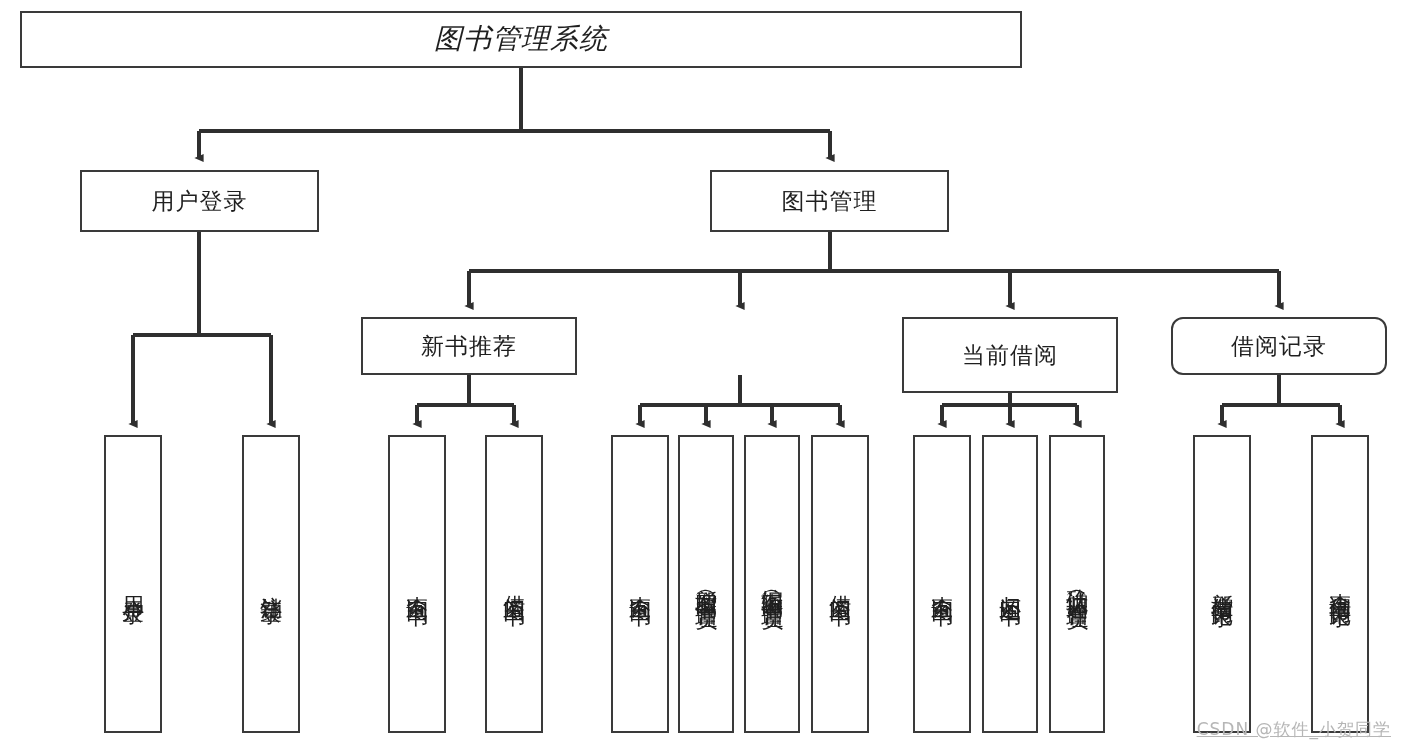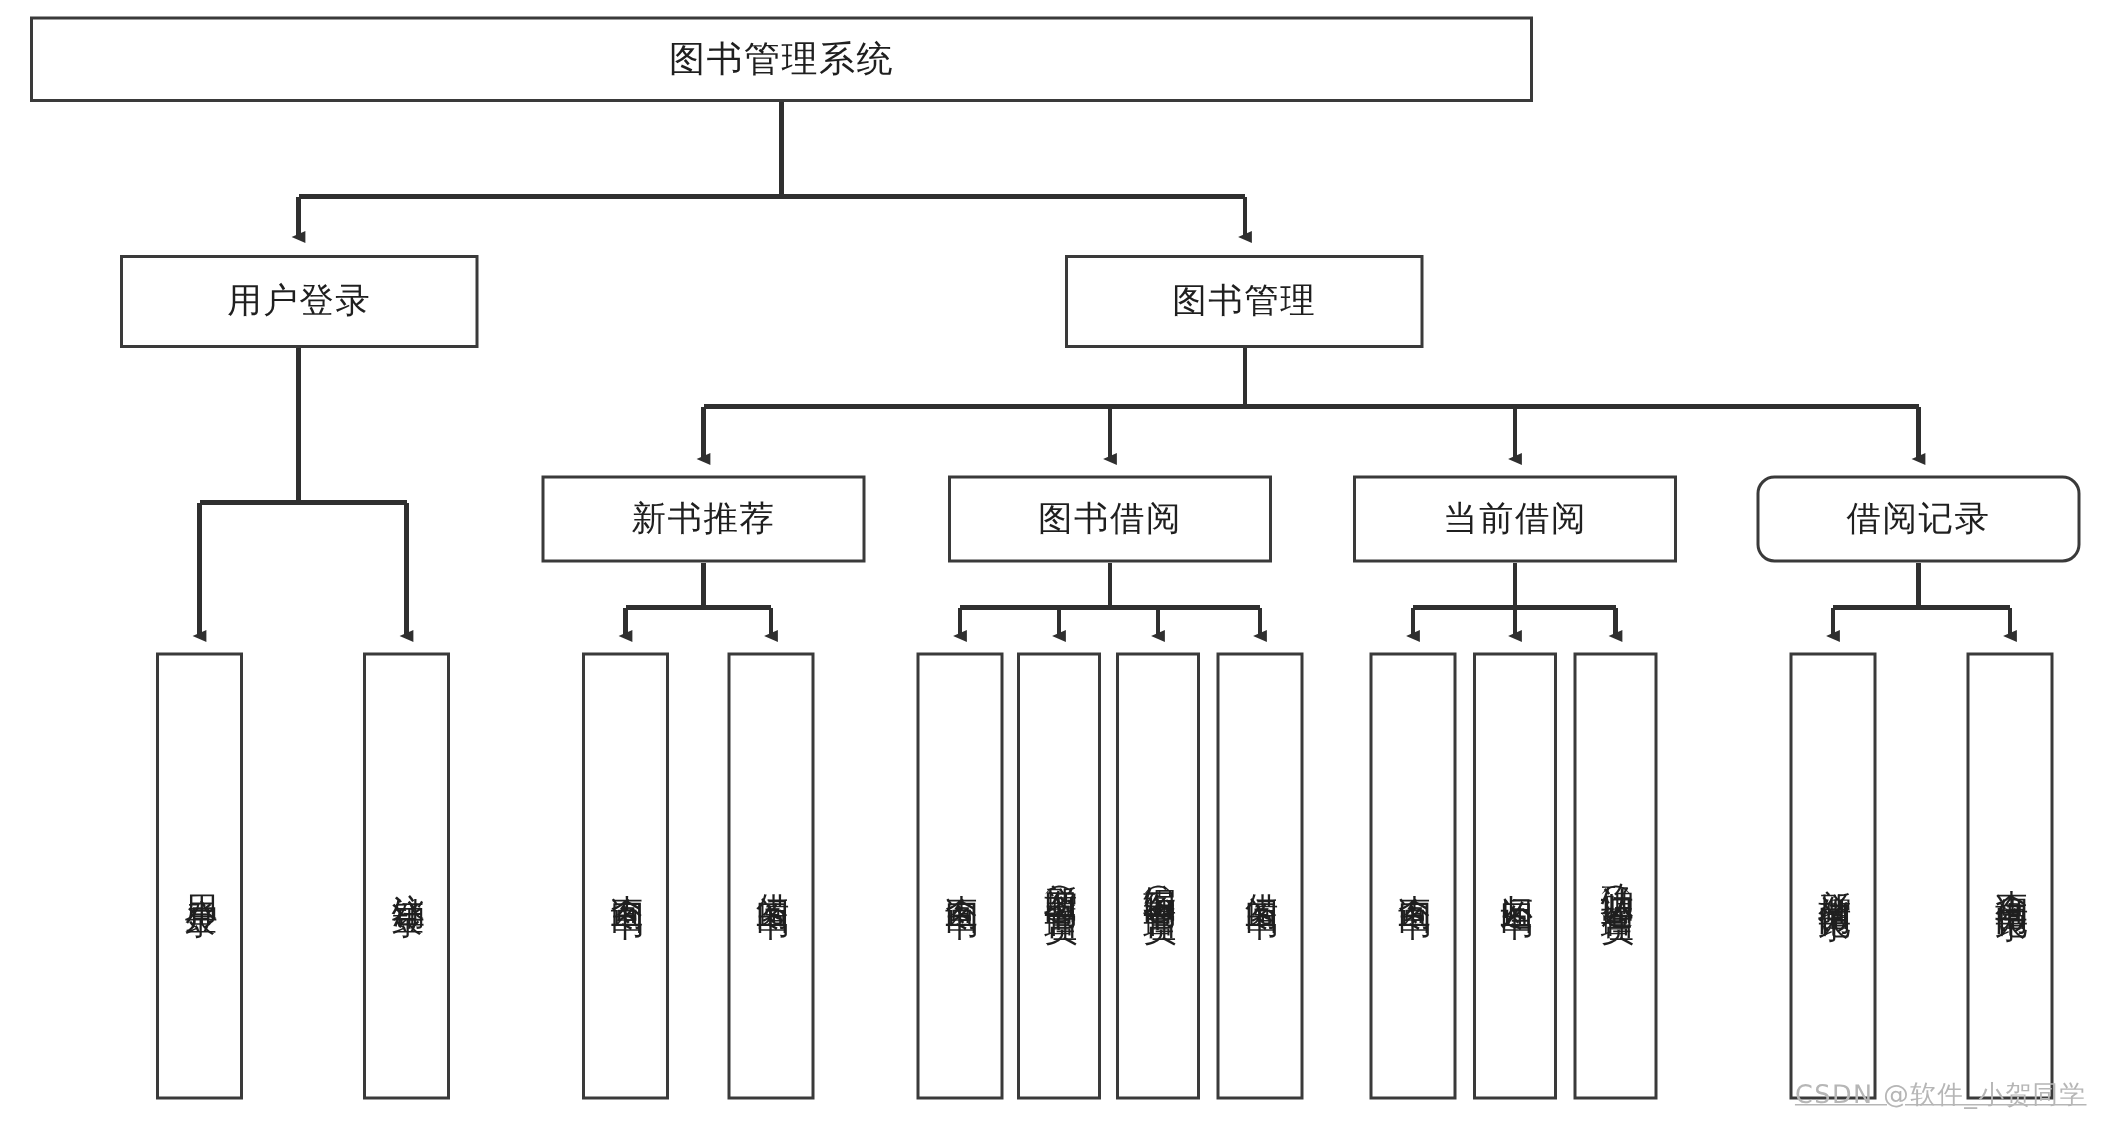--- a/index.html
+++ b/index.html
@@ -52,21 +52,22 @@
   .node.vertical .label {
     writing-mode: vertical-rl;
     text-orientation: upright;
     font-size: 22px;
     line-height: 1.2;
     letter-spacing: 3px;
     white-space: nowrap;
     max-height: 100%;
   }
   #root-node .label {
-    font-size: 24px;
+    font-size: 28px;
+    font-style: italic;
   }
   #watermark {
     position: absolute;
     right: 14px;
     bottom: 6px;
     font-size: 17px;
     color: #b6b6b6;
     letter-spacing: 1px;
     z-index: 5;
     white-space: nowrap;
@@ -136,24 +137,21 @@
   <div class="node" style="left:80px; top:170px; width:239px; height:62px;">
     <span class="label">用户登录</span>
   </div>
   <div class="node" style="left:361px; top:317px; width:216px; height:58px;">
     <span class="label">新书推荐</span>
   </div>
 
   <div class="node" style="left:710px; top:170px; width:239px; height:62px;">
     <span class="label">图书管理</span>
   </div>
-  <div class="node" style="left:632px; top:317px; width:216px; height:58px;">
-    <span class="label">图书借阅</span>
-  </div>
-  <div class="node" style="left:902px; top:317px; width:216px; height:58px;">
+  <div class="node" style="left:902px; top:317px; width:216px; height:76px;">
     <span class="label">当前借阅</span>
   </div>
   <div class="node" style="left:1171px; top:317px; width:216px; height:58px;border-radius:12px;">
     <span class="label">借阅记录</span>
   </div>
 
   <div class="node vertical" style="left:104px; top:435px; width:58px; height:298px;">
     <span class="label">用户登录</span>
   </div>
   <div class="node vertical" style="left:242px; top:435px; width:58px; height:298px;">

